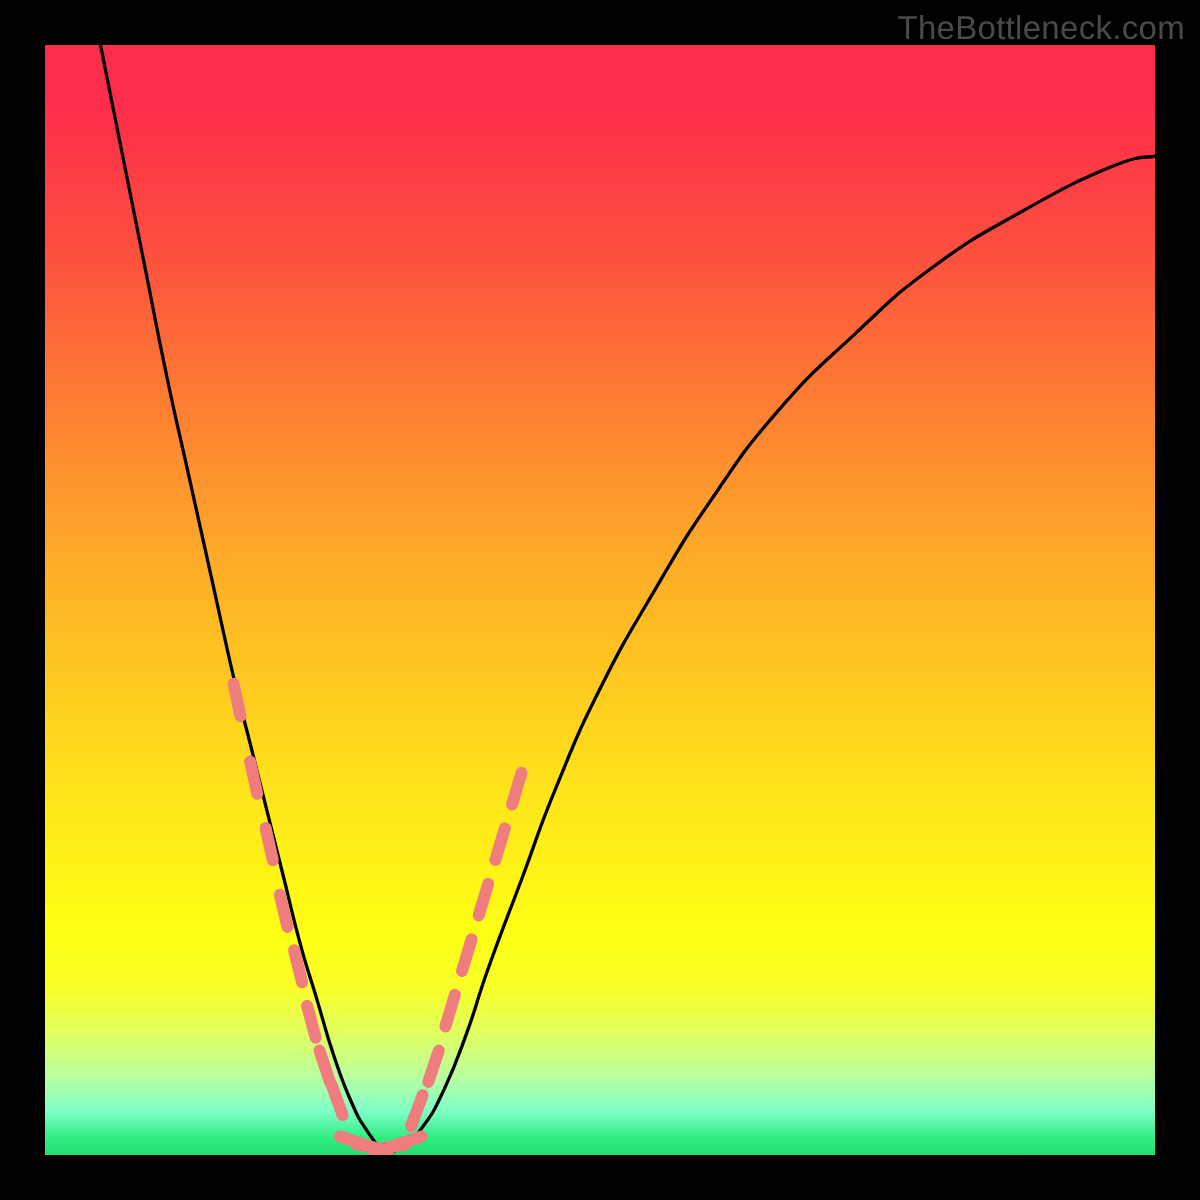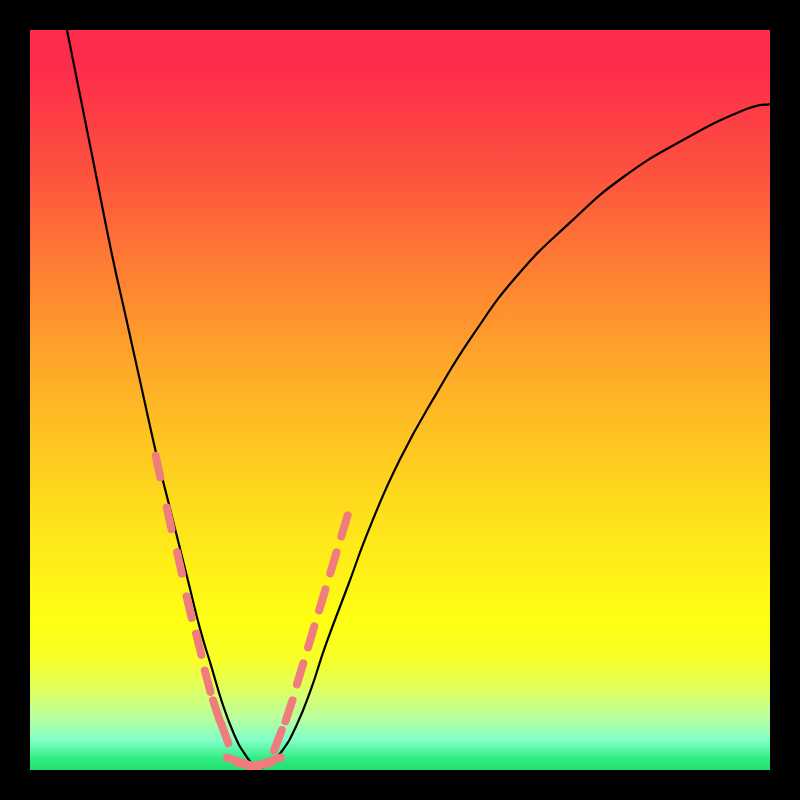--- a/index.html
+++ b/index.html
@@ -90,13 +90,14 @@
         <line x1="278.04" y1="617.34" x2="284.36" y2="596.26" stroke="#ef7d7d" stroke-width="8" stroke-linecap="round"></line>
         <line x1="289.14" y1="580.34" x2="295.46" y2="559.26" stroke="#ef7d7d" stroke-width="8" stroke-linecap="round"></line>
         <line x1="300.24" y1="543.34" x2="306.56" y2="522.26" stroke="#ef7d7d" stroke-width="8" stroke-linecap="round"></line>
         <line x1="311.34" y1="506.34" x2="317.66" y2="485.26" stroke="#ef7d7d" stroke-width="8" stroke-linecap="round"></line>
         <line x1="196.76" y1="727.64" x2="217.64" y2="734.60" stroke="#ef7d7d" stroke-width="8" stroke-linecap="round"></line>
         <line x1="207.45" y1="733.01" x2="229.15" y2="736.63" stroke="#ef7d7d" stroke-width="8" stroke-linecap="round"></line>
         <line x1="218.55" y1="736.63" x2="240.25" y2="733.01" stroke="#ef7d7d" stroke-width="8" stroke-linecap="round"></line>
         <line x1="230.06" y1="734.60" x2="250.94" y2="727.64" stroke="#ef7d7d" stroke-width="8" stroke-linecap="round"></line>
       </svg>
   </div>
+  <div class="watermark">TheBottleneck.com</div>
 </div>
 
 </body></html>

